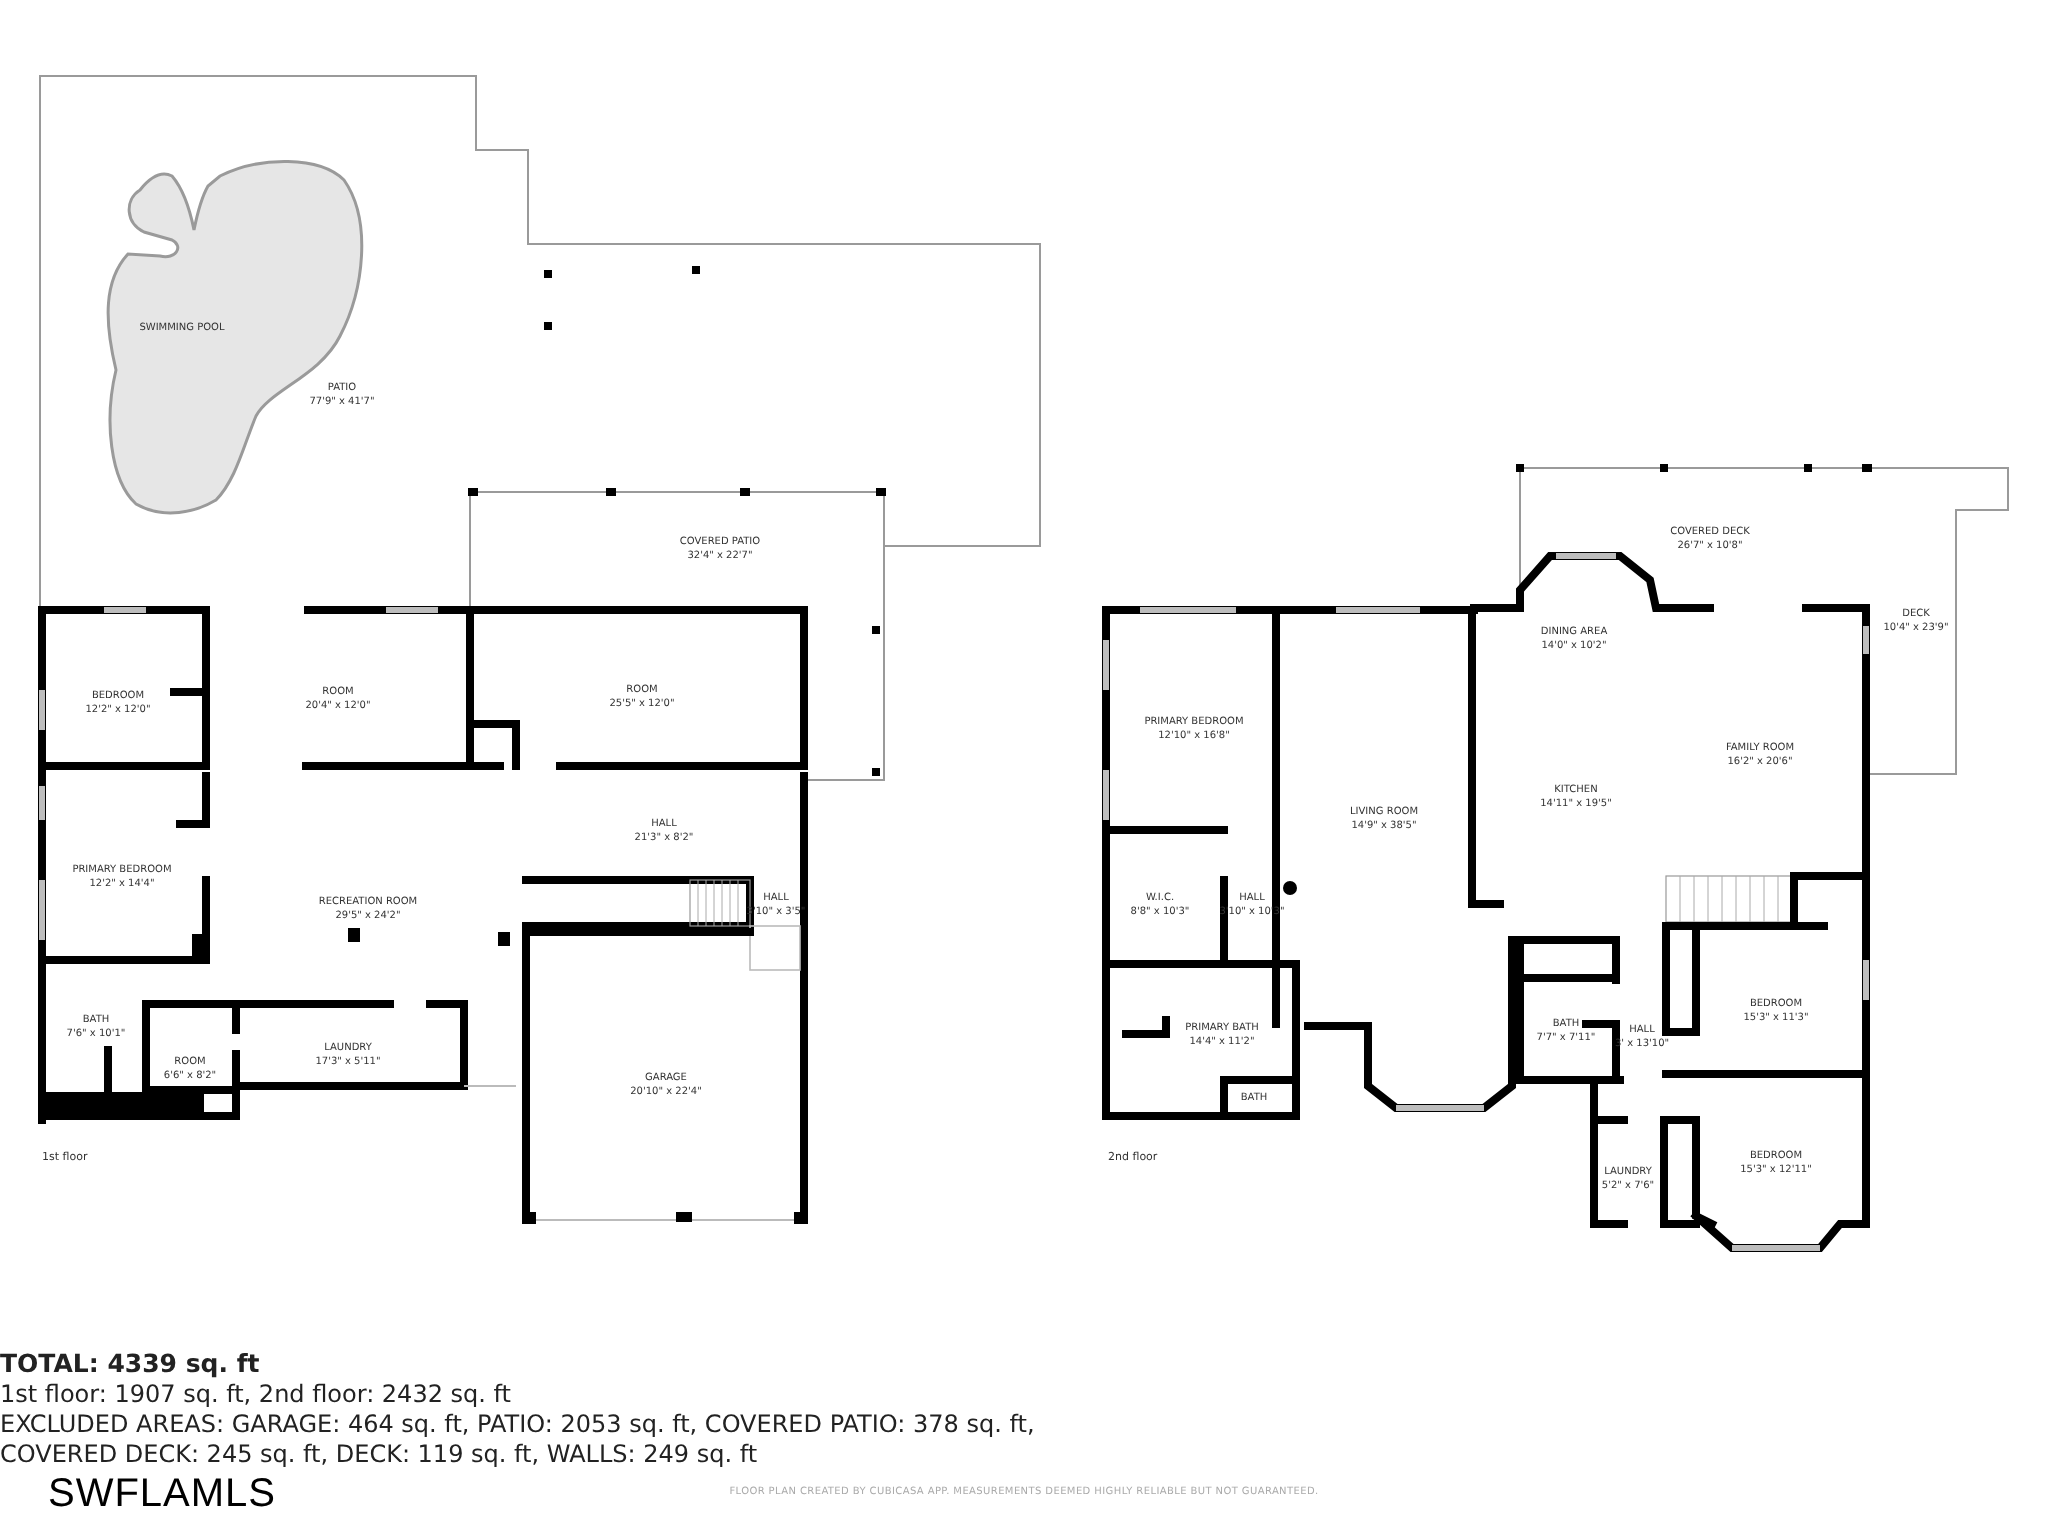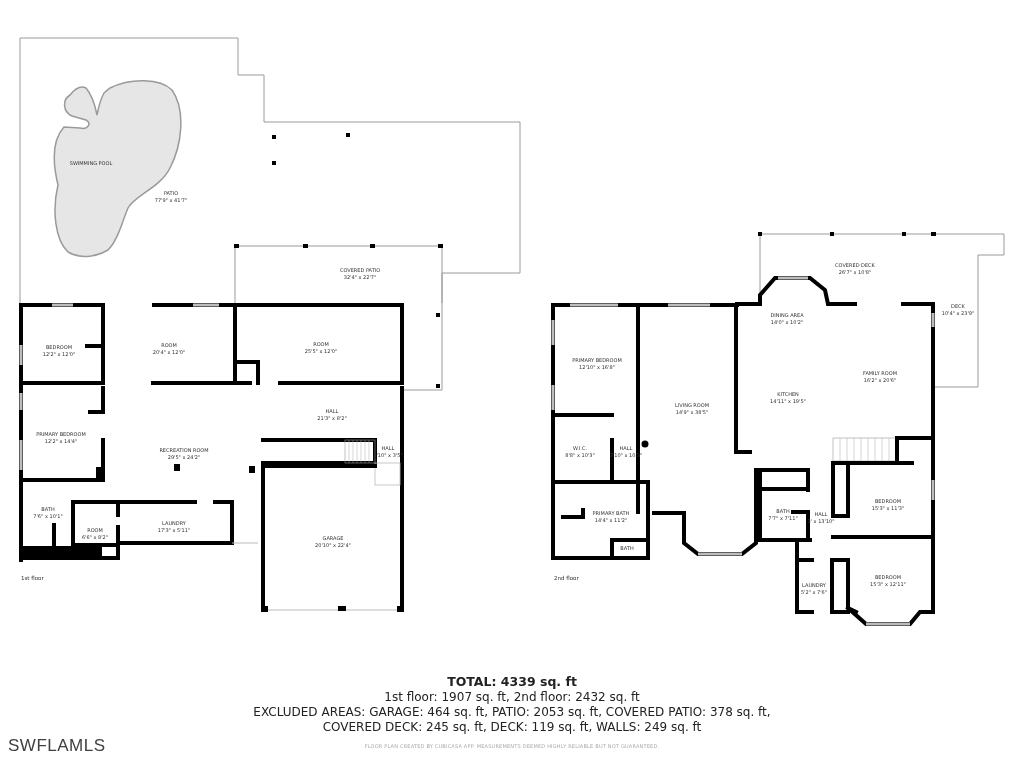--- a/index.html
+++ b/index.html
@@ -4,26 +4,26 @@
 <style>
   html, body { margin:0; padding:0; background:#ffffff; }
   body { width:1024px; height:768px; position:relative; overflow:hidden; font-family:"DejaVu Sans", sans-serif; }
   svg.plan { position:absolute; left:0; top:0; width:1024px; height:768px; }
   .wall { stroke:#000; stroke-width:4; fill:none; stroke-linecap:square; }
   .thin { stroke:#9a9a9a; stroke-width:1; fill:none; }
   .win { stroke:#bdbdbd; stroke-width:3; fill:none; }
   .post { fill:#000; }
   .lbl { font-size:5px; fill:#333; text-anchor:middle; font-family:"DejaVu Sans", sans-serif; }
   .floorlbl { font-size:5.5px; fill:#333; font-family:"DejaVu Sans", sans-serif; }
-  .summary { position:absolute; left:0; width:1024px; text-align:center; color:#222; font-family:"DejaVu Sans", sans-serif; }
+  .summary { position:absolute; left:0; width:1024px; color:#222; font-family:"DejaVu Sans", sans-serif; }
   .s-total { top:674px; font-size:12.5px; font-weight:bold; }
   .s-line { font-size:12px; }
   .s1 { top:690px; } .s2 { top:705px; } .s3 { top:720px; }
   .disclaimer { position:absolute; top:743px; left:0; width:1024px; text-align:center; font-size:5px; color:#aaa; letter-spacing:0.2px; }
-  .brand { position:absolute; left:8px; top:736px; font-family:"Liberation Sans", sans-serif; font-size:17px; color:#404040; letter-spacing:0.5px; }
+  .brand { position:absolute; left:24px; top:736px; font-family:"Liberation Sans", sans-serif; font-size:20px; color:#000000; letter-spacing:0.5px; }
 </style>
 </head>
 <body>
 
 <svg class="plan" viewBox="0 0 1024 768" xmlns="http://www.w3.org/2000/svg">
 
   <g>
 
     <polyline class="thin" points="20,303 20,38 238,38 238,75 264,75 264,122 520,122 520,273 442,273 442,390 403,390"></polyline>
 

